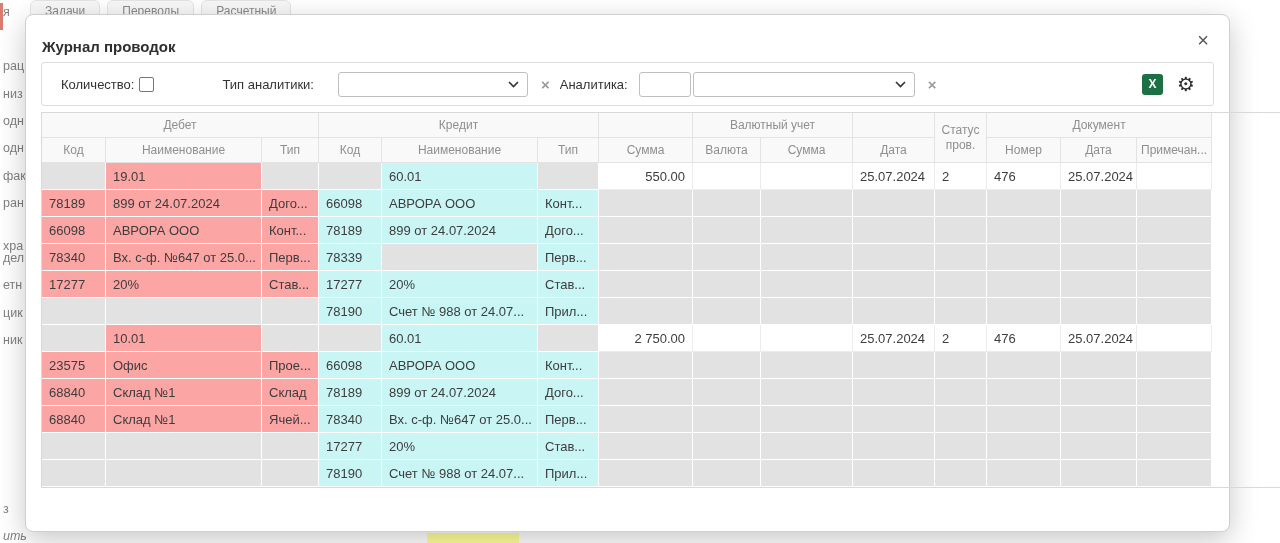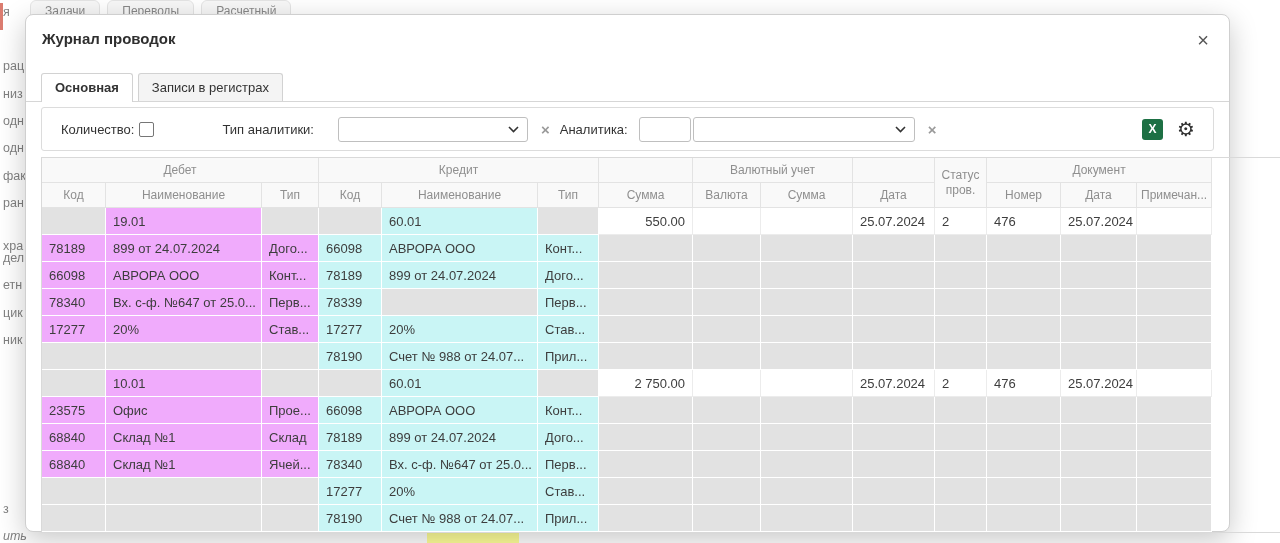--- a/index.html
+++ b/index.html
@@ -17,21 +17,21 @@
   .overlay { position: absolute; inset: 0; background: rgba(255,255,255,0.3); z-index: 2; }
   .bottom-fragment { position: absolute; left: 427px; top: 533px; width: 92px; height: 10px;
     background: #ffff99; z-index: 3; }
 
   
   .dialog { position: absolute; left: 25px; top: 14px; width: 1205px; height: 518px; z-index: 10;
     background: #fff; border: 1px solid #cfcfcf; border-radius: 8px;
     box-shadow: 0 8px 28px rgba(0,0,0,0.22); }
   .dlg-header { display: flex; justify-content: space-between; align-items: flex-start;
     padding: 14px 16px 0 16px; }
-  .dlg-title { font-size: 15px; font-weight: 700; color: #2f2f2f; line-height: 20px; }
+  .dlg-title { font-size: 15px; font-weight: 700; color: #2f2f2f; line-height: 20px; margin-top: 8px; }
   .dlg-close { font-size: 20px; line-height: 18px; color: #555; cursor: pointer; padding: 2px 4px; }
 
   .tabs { display: flex; align-items: flex-end; margin-top: 22px; padding-left: 15px;
     border-bottom: 1px solid #d6d6d6; }
   .tab { background: #f4f4f4; border: 1px solid #d2d2d2; border-bottom: none;
     padding: 6px 13px; border-radius: 3px 3px 0 0; margin-right: 5px;
     font-size: 13px; color: #333; cursor: pointer; white-space: nowrap; }
   .tab.active { background: #fff; margin-bottom: -1px; padding-bottom: 7px; font-weight: 600; }
 
   .dlg-body { padding: 5px 15px 0 15px; }
@@ -61,21 +61,21 @@
   
   .table-wrap { margin-top: 6px; width: 1243px; border: 1px solid #d9d9d9; }
   table { border-collapse: separate; border-spacing: 0; table-layout: fixed; width: 1170px; }
   th { background: #f9f9f9; color: #8f8f8f; font-weight: 400; font-size: 12px;
     border-right: 1px solid #e3e3e3; border-bottom: 1px solid #e3e3e3;
     height: 25px; text-align: center; padding: 0 4px; overflow: hidden; white-space: nowrap; }
   th.status-th { line-height: 1.2; }
   td { height: 27px; padding: 0 7px; font-size: 13px; color: #3d3d3d;
     border-right: 1px solid #fff; border-bottom: 1px solid #fff;
     overflow: hidden; white-space: nowrap; }
-  td.debit  { background: #f0abfc; margin-top: 29px; }
+  td.debit  { background: #fca5a5; margin-top: 29px; }
   td.credit { background: #c9f5f5; }
   td.zempty { background: #e2e2e2; }
   td.detail { background: #e2e2e2; }
   td.main   { background: #fff; border-right-color: #ececec; border-bottom-color: #ececec; }
   td.c6, td.c8 { text-align: right; }
 </style>
 </head>
 <body>
 
 <div class="bg-layer">
@@ -105,24 +105,20 @@
 
 <div class="overlay"></div>
 <div class="bottom-fragment"></div>
 
 <div class="dialog">
   <div class="dlg-header">
     <div class="dlg-title">Журнал проводок</div>
     <div class="dlg-close">×</div>
   </div>
 
-  <div class="tabs">
-    <div class="tab active">Основная</div>
-    <div class="tab">Записи в регистрах</div>
-  </div>
 
   <div class="dlg-body">
 
     <div class="toolbar">
       <span class="lbl-qty">Количество:</span>
       <span class="checkbox"></span>
 
       <span class="lbl-type">Тип аналитики:</span>
       <div class="combo combo-1">
         <svg width="11" height="7" viewBox="0 0 11 7">

